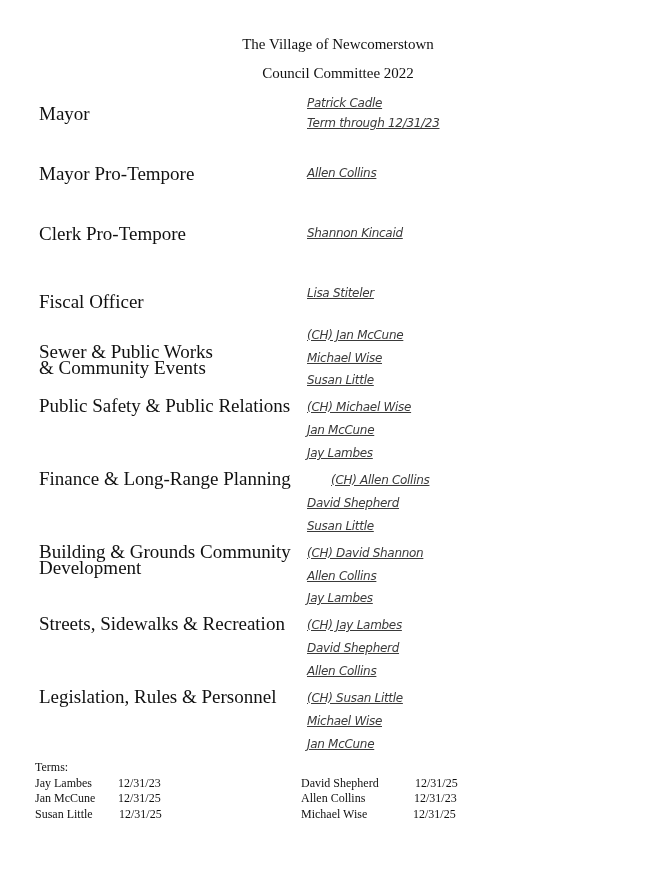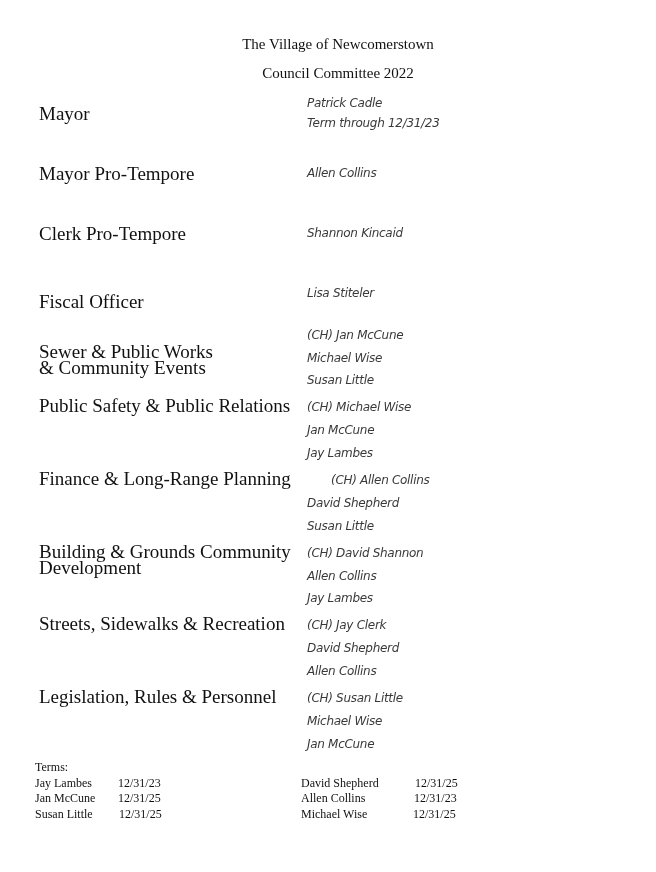--- a/index.html
+++ b/index.html
@@ -1,18 +1,18 @@
 <!DOCTYPE html>
 <html><head>
 <meta charset="utf-8">
 <style>
   html, body { margin:0; padding:0; background:#ffffff; }
   body { width:656px; height:872px; position:relative; overflow:hidden; color:#111; }
   .serif { font-family: "Liberation Serif", "DejaVu Serif", serif; }
-  .sans-it { font-family: "DejaVu Sans", "Liberation Sans", sans-serif; font-style:italic; font-weight:300; color:#3a3a3a; letter-spacing:-0.3px; }
+  .sans-it { font-family: "DejaVu Sans", "Liberation Sans", sans-serif; font-style:italic; font-weight:300; color:#3a3a3a; letter-spacing:-0.3px;text-decoration:underline; }
   .title { position:absolute; left:0; width:676px; text-align:center; font-size:15px; }
   .label { position:absolute; left:39px; font-size:19px; line-height:16px; }
   .val { position:absolute; left:307px; font-size:12px; line-height:14px; white-space:nowrap; }
   .terms { position:absolute; font-size:12px; line-height:15.5px; white-space:nowrap; }
   .date { position:absolute;font-family:Liberation Serif, serif; }
 </style>
 </head>
 <body>
 
 <div class="title serif" style="top:36px;">The Village of Newcomerstown</div>
@@ -61,21 +61,21 @@
 <div>
   <div class="label serif" style="top:544px;">Building &amp; Grounds Community</div>
   <div class="label serif" style="top:560px;">Development</div>
   <div class="val sans-it" style="top:546px;">(CH) David Shannon</div>
   <div class="val sans-it" style="top:569px;">Allen Collins</div>
   <div class="val sans-it" style="top:591px;">Jay Lambes</div>
 </div>
 
 <div>
   <div class="label serif" style="top:616px;font-family:Liberation Serif, serif;">Streets, Sidewalks &amp; Recreation</div>
-  <div class="val sans-it" style="top:618px;">(CH) Jay Clerk</div>
+  <div class="val sans-it" style="top:618px;">(CH) Jay Lambes</div>
   <div class="val sans-it" style="top:641px;">David Shepherd</div>
   <div class="val sans-it" style="top:664px;">Allen Collins</div>
 </div>
 
 <div>
   <div class="label serif" style="top:689px;">Legislation, Rules &amp; Personnel</div>
   <div class="val sans-it" style="top:691px;">(CH) Susan Little</div>
   <div class="val sans-it" style="top:714px;">Michael Wise</div>
   <div class="val sans-it" style="top:737px;">Jan McCune</div>
 </div>

